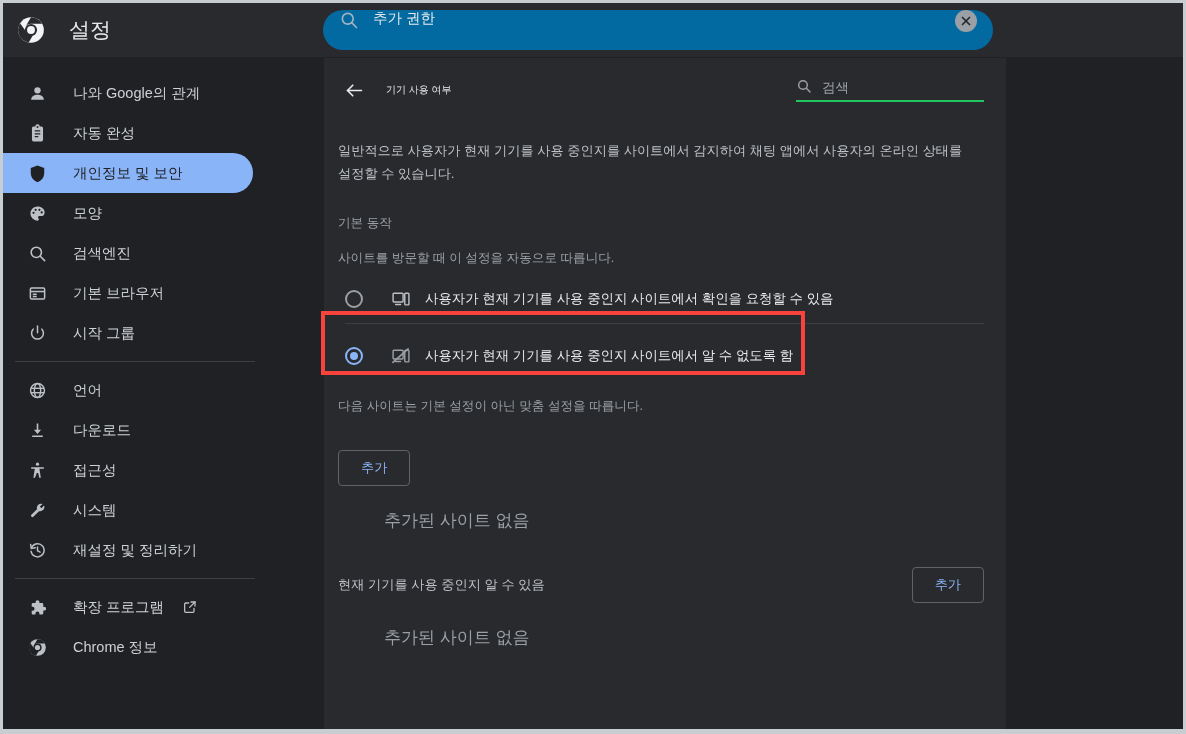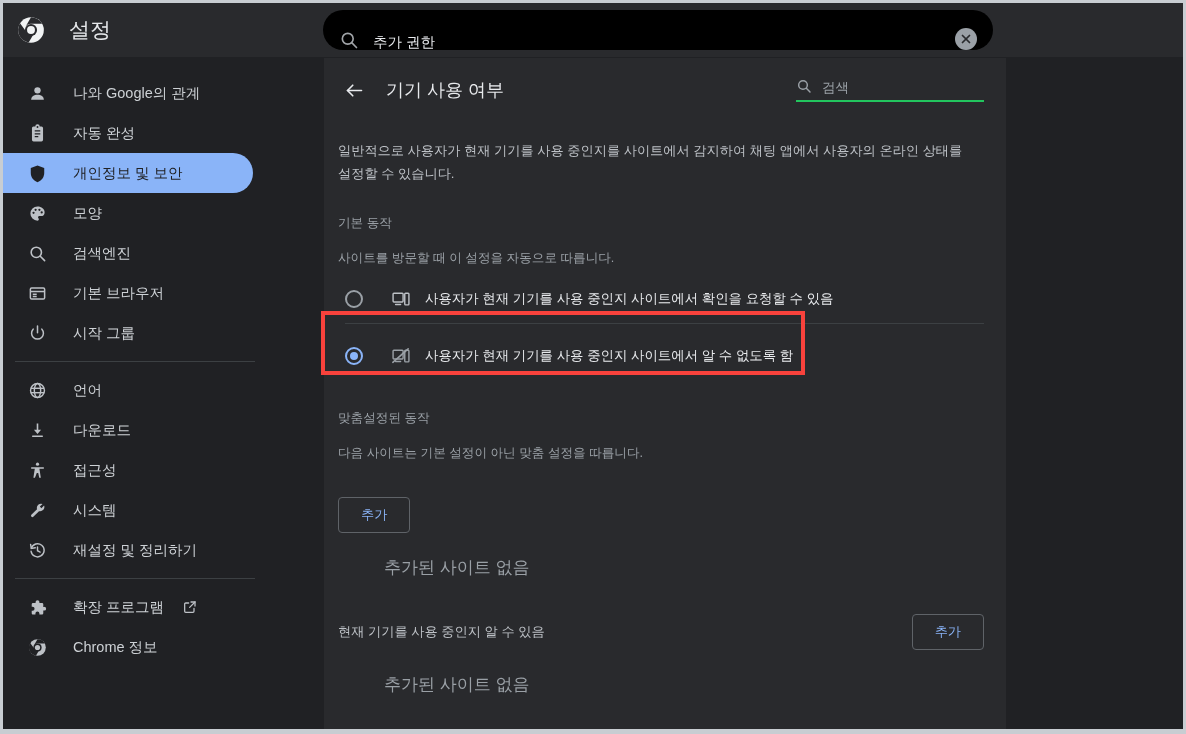--- a/index.html
+++ b/index.html
@@ -50,24 +50,24 @@
     color: #e8eaed;
     font-size: 21px;
     margin-left: 24px;
     letter-spacing: 0.1px;
   }
   .topsearch {
     position: relative;
     margin-left: 0;
     width: 670px;
     height: 40px;
-    background: #000000;
+    background: #0369a1;
     border-radius: 20px;
     display: flex;
-    align-items: flex-end;
+    align-items: flex-start;
     box-sizing: border-box;
   }
   .topsearch .s-icon {
     margin-left: 16px;
     width: 20px; height: 20px;
     flex: 0 0 20px;
     opacity: .85;
   }
   .topsearch-input {
     flex: 1;
@@ -168,21 +168,21 @@
     background: transparent;
     display: flex;
     align-items: center;
     justify-content: center;
     cursor: pointer;
     flex: 0 0 40px;
     padding: 0;
   }
   .page-title {
     color: #e8eaed;
-    font-size: 18px;
+    font-size: 10px;
     font-weight: 500;
     margin-left: 12px;
     flex: 1;
   }
   .inner-search {
     display: flex;
     align-items: center;
     width: 188px;
     border-bottom: 2px solid #22c55e;
     padding-bottom: 4px;
@@ -553,21 +553,20 @@
           <svg viewBox="0 0 24 24" width="20" height="20" fill="none" stroke="#9aa0a6" stroke-width="1.7">
             <rect x="2.5" y="5" width="12" height="10.5" rx="1"></rect>
             <rect x="16.5" y="5" width="5" height="14" rx="1"></rect>
             <line x1="5.5" y1="18.6" x2="11.5" y2="18.6" stroke-linecap="round"></line>
             <line x1="2.2" y1="19.6" x2="20.6" y2="3.4" stroke-linecap="round" stroke-width="1.9"></line>
           </svg>
         </span>
         <span class="r-label">사용자가 현재 기기를 사용 중인지 사이트에서 알 수 없도록 함</span>
       </div>
 
-      <p class="sub-head">맞춤설정된 동작</p>
       <p class="sub-desc">다음 사이트는 기본 설정이 아닌 맞춤 설정을 따릅니다.</p>
 
       <div class="perm-block">
         <div class="perm-row">
           <button class="add-btn">추가</button>
         </div>
         <div class="empty-note">추가된 사이트 없음</div>
       </div>
 
       <div class="perm-block">

